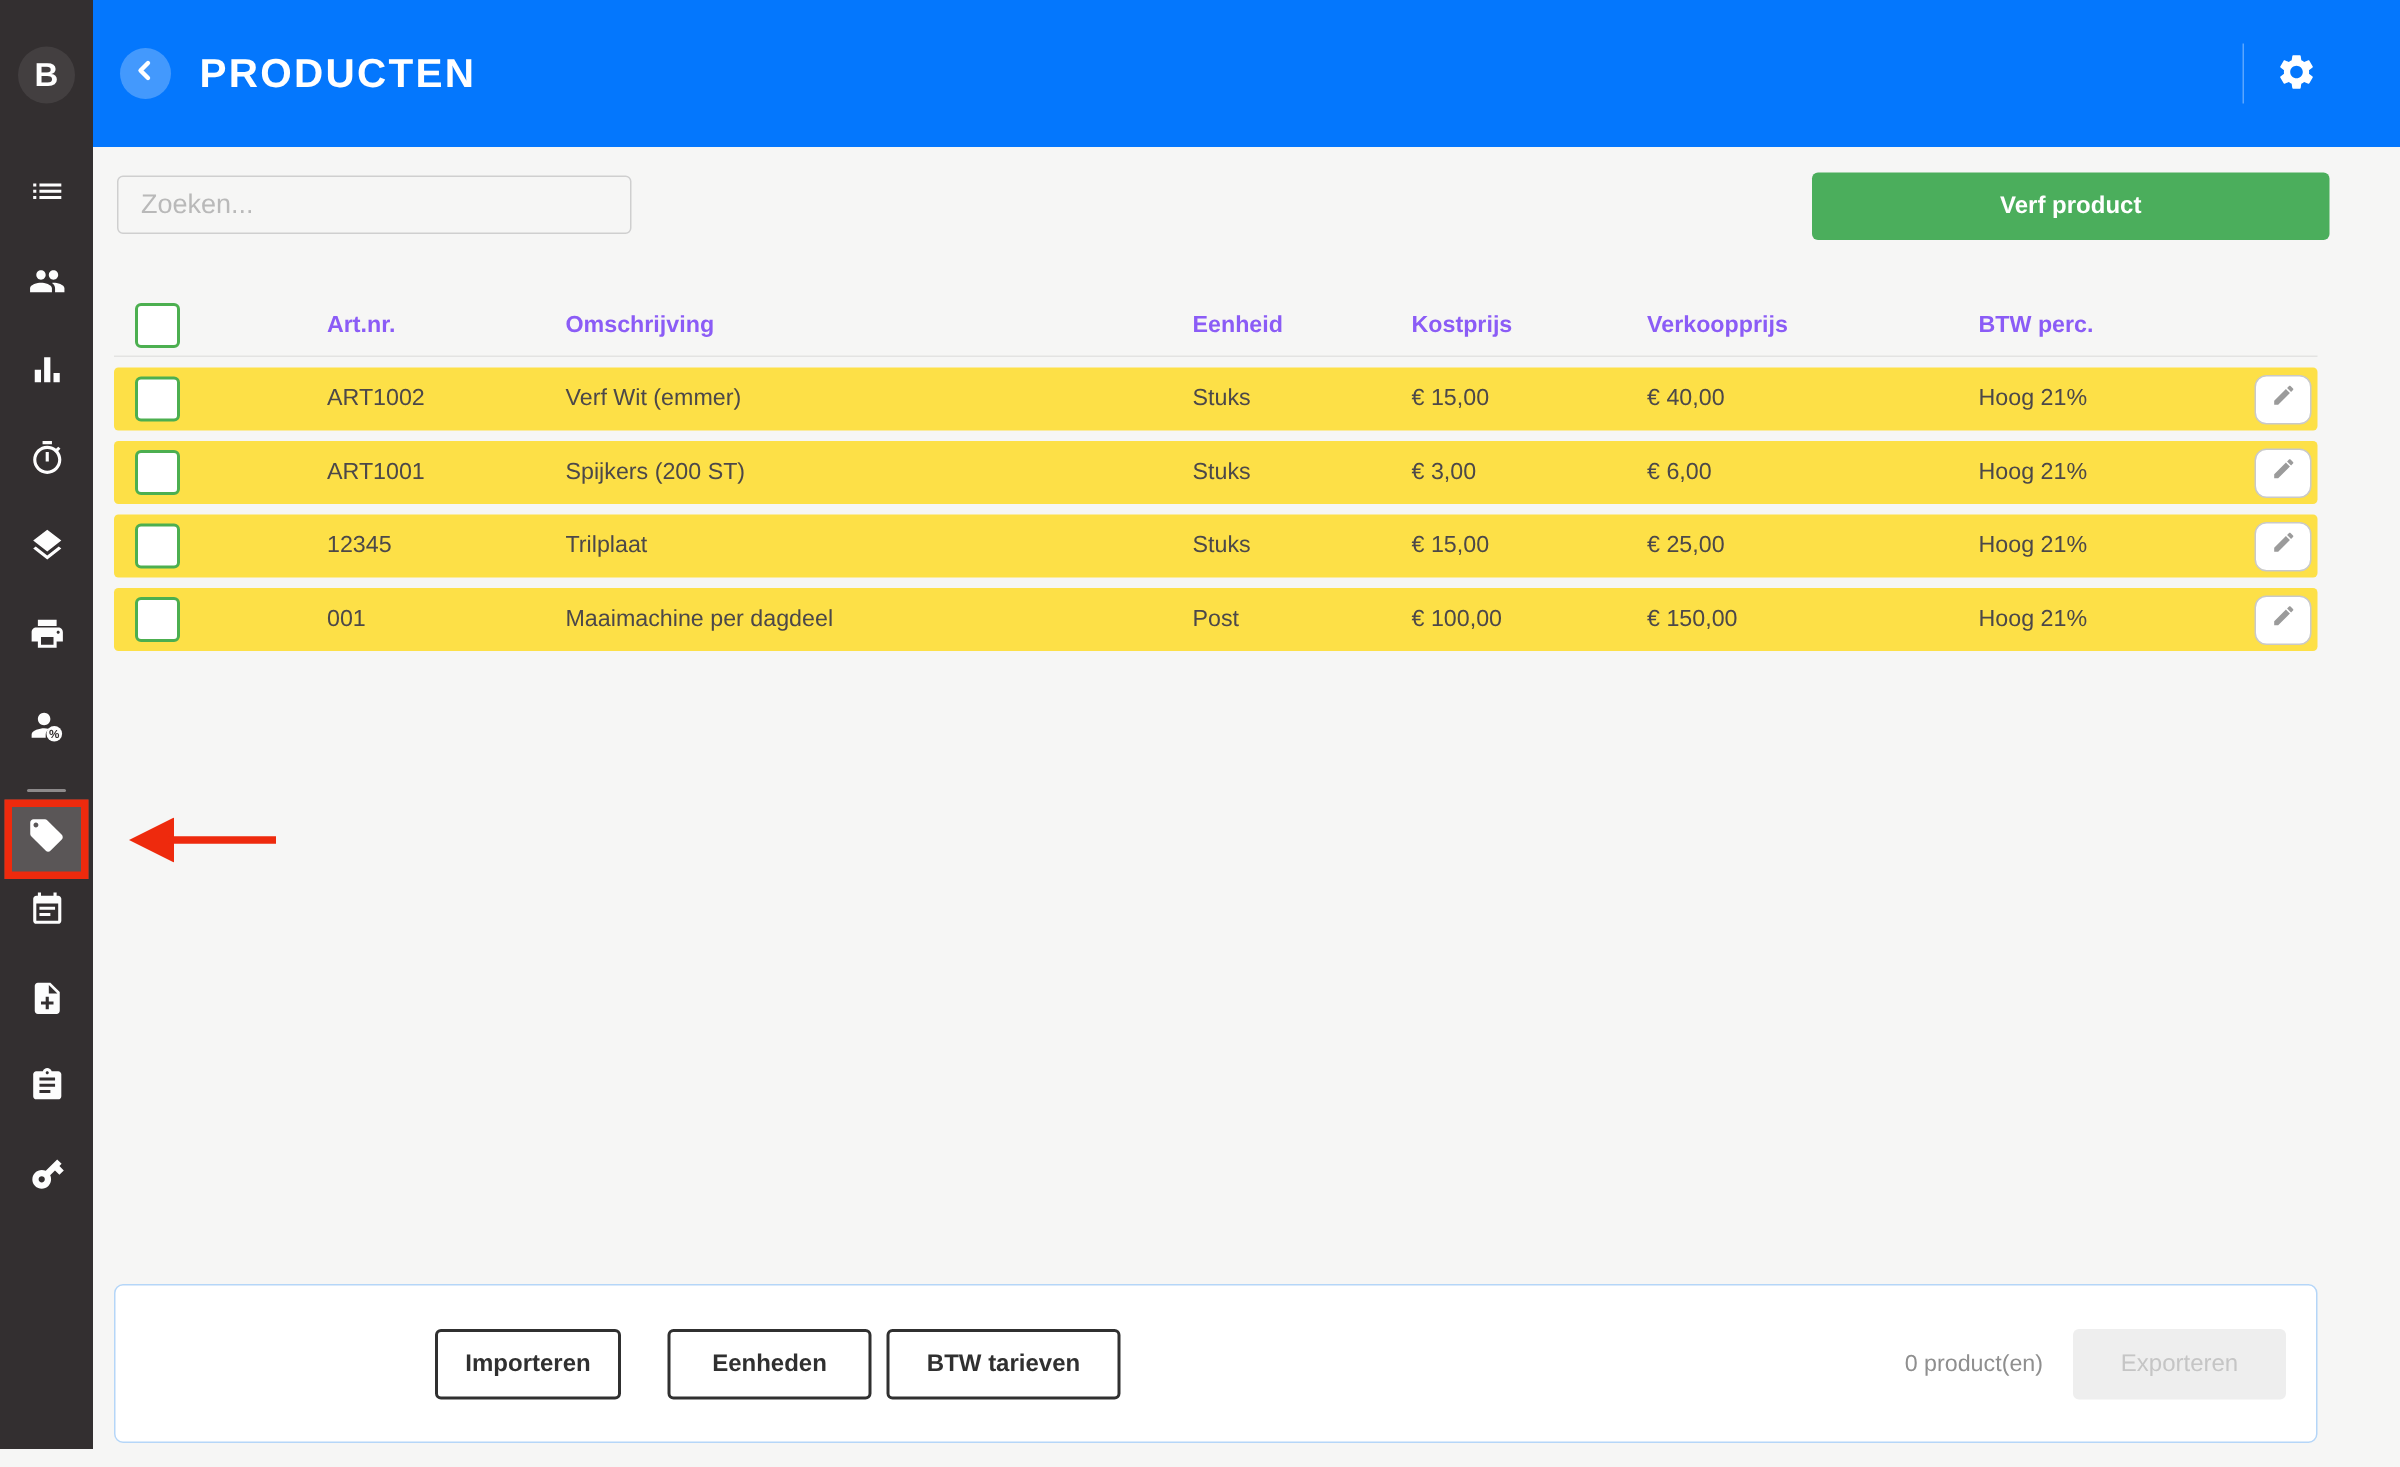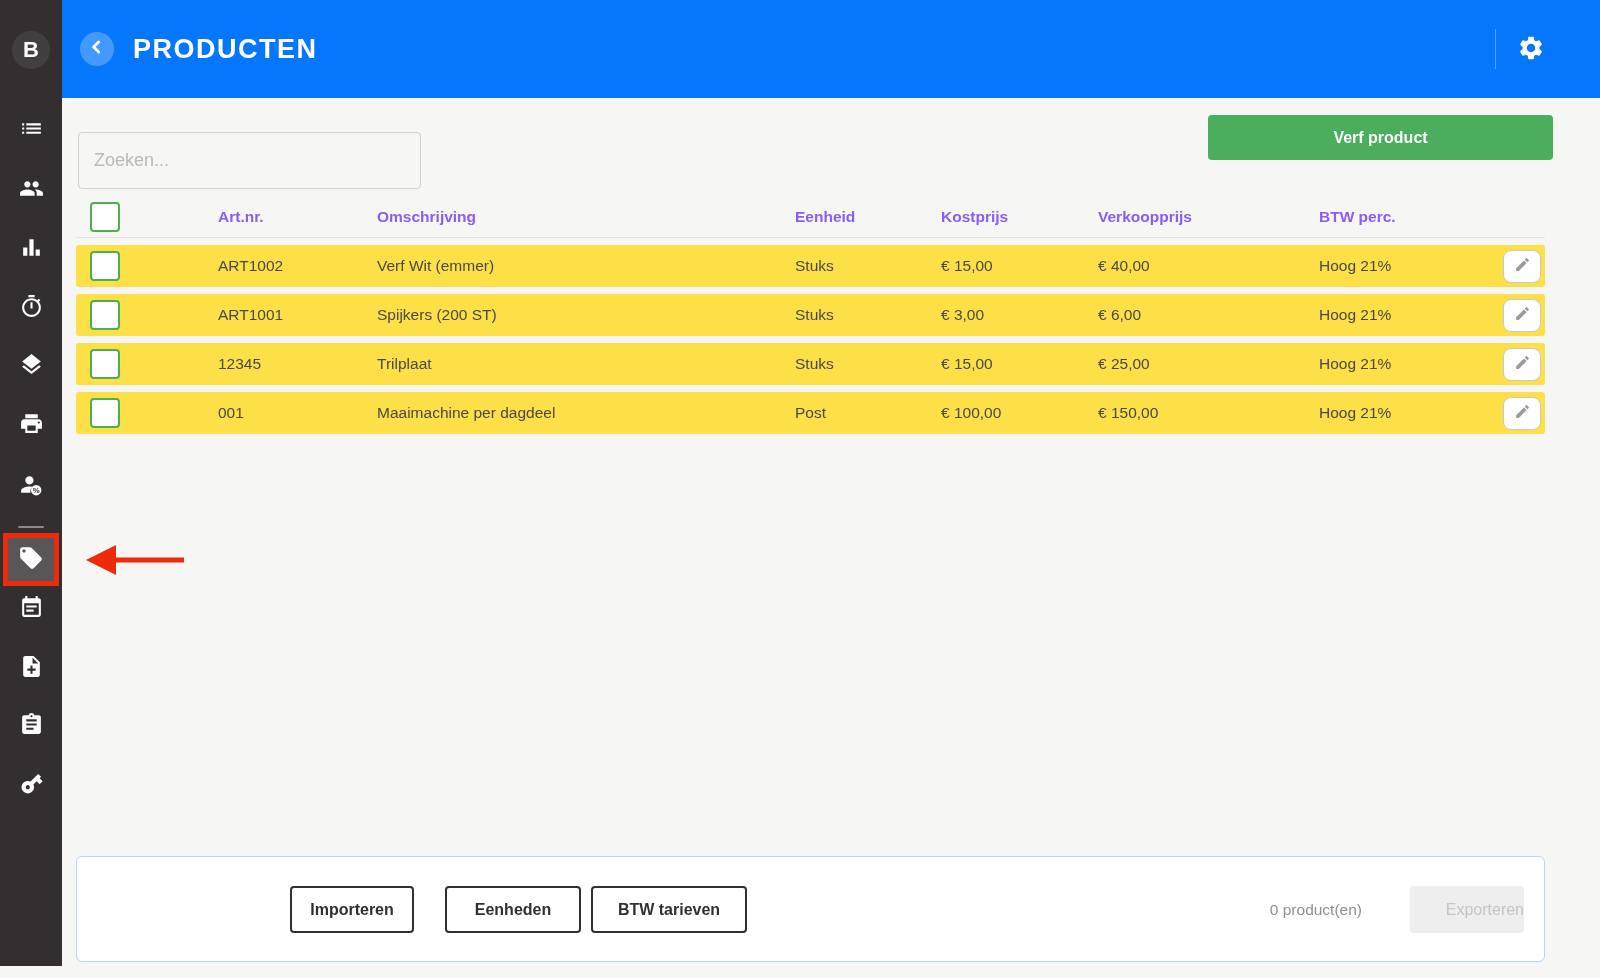--- a/index.html
+++ b/index.html
@@ -32,21 +32,21 @@
   .page-title { position:absolute; left:71px; top:0; height:98px; display:flex;
     align-items:center; color:#fff; font-weight:800; font-size:27px;
     letter-spacing:1.5px; }
   .header-divider { position:absolute; right:104px; top:29px; width:1px; height:40px;
     background:rgba(255,255,255,.35); }
   .gear-btn { position:absolute; right:52px; top:33px; width:34px; height:34px;
     color:#fff; display:flex; align-items:center; justify-content:center; cursor:pointer; }
   .gear-btn svg { width:28px; height:28px; }
 
   
-  .search-input { position:absolute; left:78px; top:132px; width:343px; height:57px;
+  .search-input { position:absolute; left:78px; top:117px; width:343px; height:39px;
     border:1px solid #cfcfcf; border-radius:4px; background:transparent;
     font-family:"Liberation Sans", sans-serif; font-size:18px; color:#c2410c;
     padding:0 15px; outline:none; }
   .search-input::placeholder { color:#b9b9b9; }
   .new-product-btn { position:absolute; left:1208px; top:115px; width:345px; height:45px;
     background:#4bae5c; border:none; border-radius:4px; color:#fff; font-weight:bold;
     font-size:16px; font-family:"Liberation Sans", sans-serif; cursor:pointer; }
 
   
   .tbl { position:absolute; left:76px; top:196px; width:1469px; }
@@ -74,21 +74,21 @@
     font-family:"Liberation Sans", sans-serif; font-size:16px; cursor:pointer; }
   .btn-disabled { background:#eeeeee; border:none; color:#c5c5c5; }
   .btn-outline { background:#fff; border:2px solid #303030; color:#303030;
     font-weight:bold; }
   .f-bulk   { left:28px;  width:175px; }
   .f-import { left:213px; width:124px; }
   .f-units  { left:368px; width:136px; }
   .f-vat    { left:514px; width:156px; }
   .f-count  { position:absolute; right:182px; top:0; height:106px; display:flex;
     align-items:center; color:#8f8f8f; font-size:15.5px; }
-  .f-export { right:20px; width:114px;text-align:right; }
+  .f-export { right:20px; width:142px; }
 </style>
 </head>
 <body>
 
 <div class="sidebar">
   <div class="logo-circle">B</div>
 
   <div class="side-item" style="top:110px">
     <span><svg viewBox="0 0 24 24" fill="currentColor" width="25" height="25">
           <path d="M3 13h2v-2H3v2zm0 4h2v-2H3v2zm0-8h2V7H3v2zm4 4h14v-2H7v2zm0 4h14v-2H7v2zM7 7v2h14V7H7z"></path>

